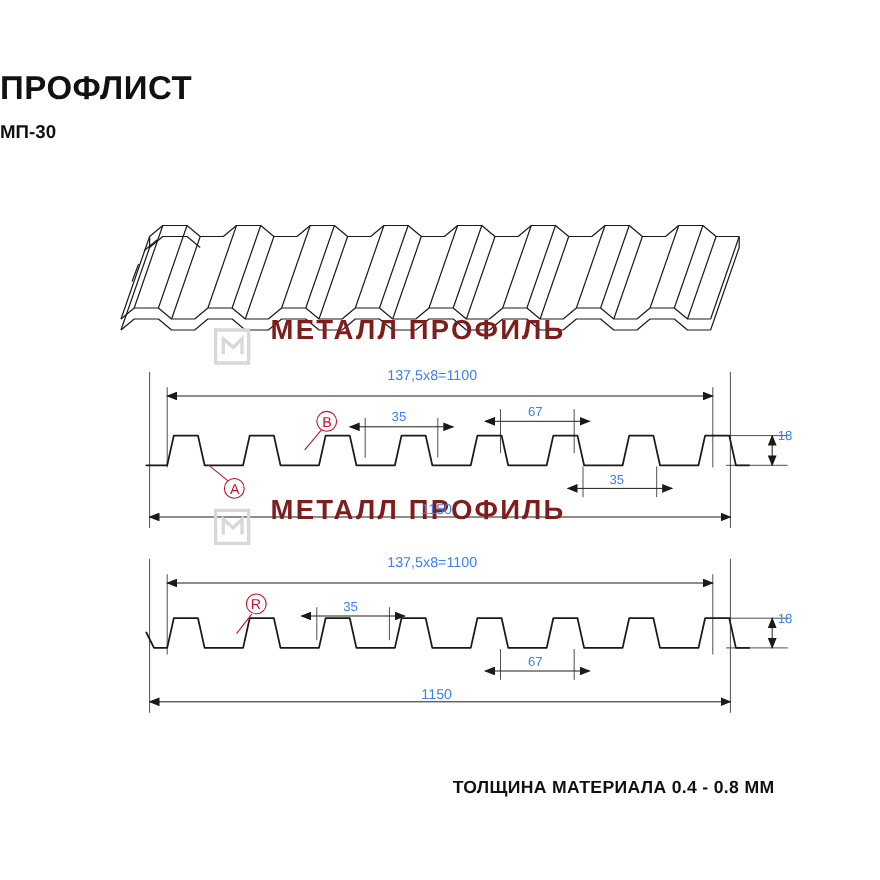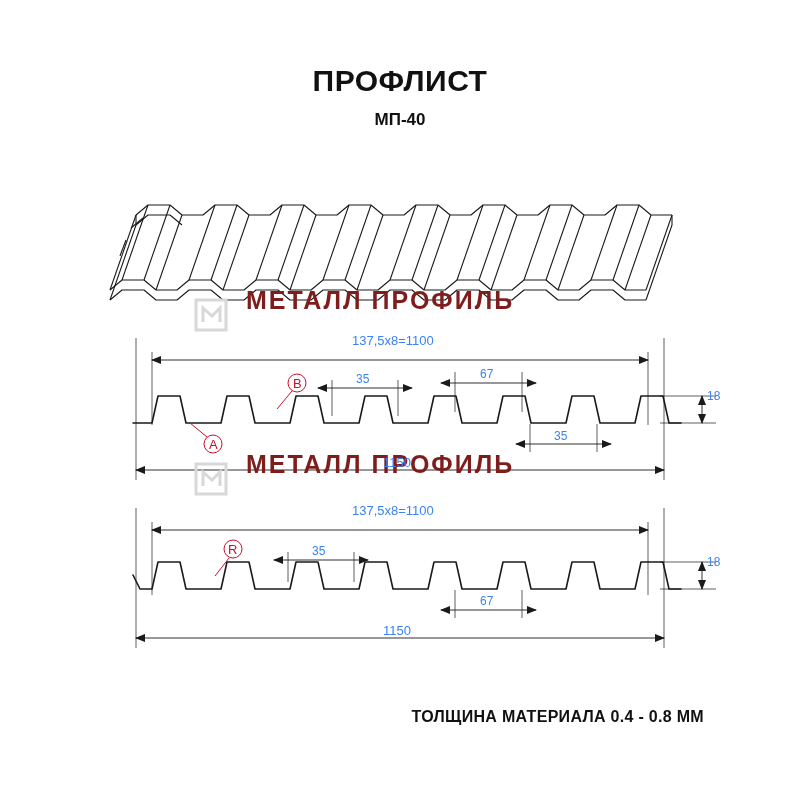--- a/index.html
+++ b/index.html
@@ -20,21 +20,20 @@
     left: 0;
     top: 0;
     width: 800px;
     height: 800px;
   }
   .title-block {
     position: absolute;
     left: 0;
     top: 64px;
     width: 800px;
-    text-align: center;
   }
   .title-main {
     font-size: 30px;
     font-weight: bold;
     letter-spacing: 0.5px;
     color: #111;
     line-height: 34px;
   }
   .title-sub {
     font-size: 17px;
@@ -249,21 +248,21 @@
     <path d="M196,464 L196,494 L226,494 L226,464 Z"></path>
     <path d="M203,486 L203,472 L212,480 L220,472 L220,486"></path>
   </g>
 </svg>
 
 <div class="wm wm-1">МЕТАЛЛ ПРОФИЛЬ</div>
 <div class="wm wm-2">МЕТАЛЛ ПРОФИЛЬ</div>
 
 <div class="title-block">
   <div class="title-main">ПРОФЛИСТ</div>
-  <div class="title-sub">МП-40</div>
+  <div class="title-sub">МП-30</div>
 </div>
 
 <div class="dim-label big" style="left:352px; top:333px;">137,5x8=1100</div>
 <div class="dim-label big" style="left:383px; top:455px;">1150</div>
 <div class="dim-label" style="left:356px; top:372px;">35</div>
 <div class="dim-label" style="left:480px; top:367px;">67</div>
 <div class="dim-label" style="left:554px; top:429px;">35</div>
 <div class="dim-label" style="left:707px; top:389px;">18</div>
 <div class="callout-letter" style="left:209px; top:437px;">A</div>
 <div class="callout-letter" style="left:293px; top:376px;">B</div>

